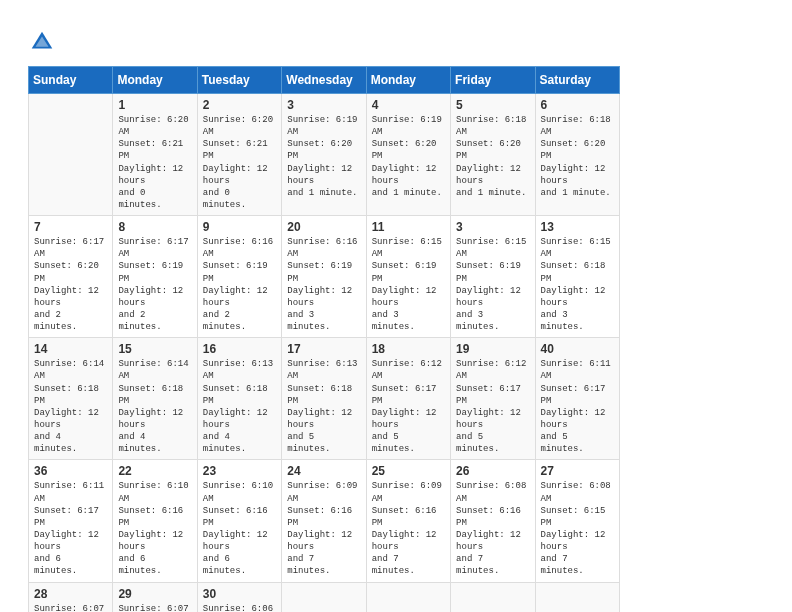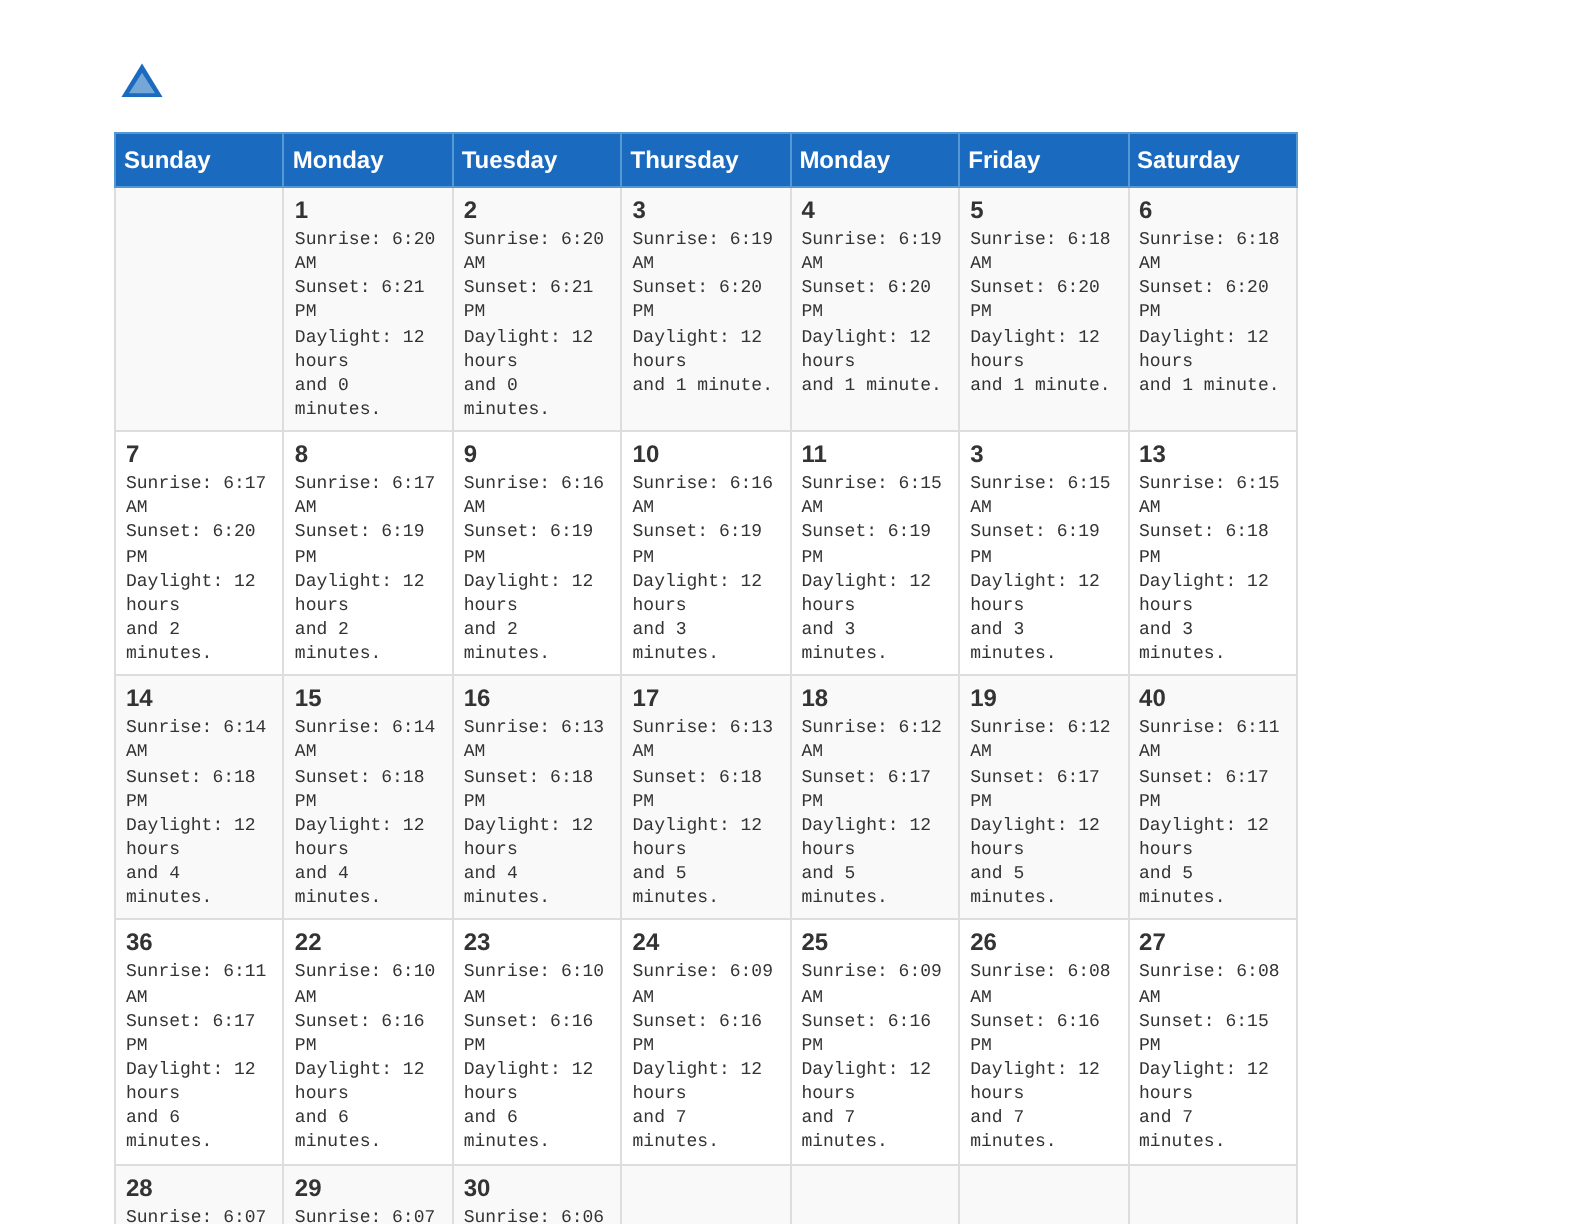--- a/index.html
+++ b/index.html
@@ -9,21 +9,20 @@
       font-family: Arial, sans-serif;
       background: #fff;
       overflow: hidden;
     }
     .page {
       width: 648px;
       height: 612px;
       padding: 28px;
       display: flex;
       flex-direction: column;
-      margin-left: 29px;
     }
     .header {
       display: flex;
       justify-content: space-between;
       align-items: flex-start;
       margin-bottom: 10px;
     }
     .logo {
       display: flex;
       align-items: center;
@@ -132,21 +131,21 @@
       <div class="sub-title"></div>
     </div>
   </div>
 
   <table class="calendar">
     <thead>
       <tr>
       <th>Sunday</th>
           <th>Monday</th>
           <th>Tuesday</th>
-          <th>Thursday</th>
+          <th>Wednesday</th>
           <th>Monday</th>
           <th>Friday</th>
           <th>Saturday</th>
         </tr>
     </thead>
     <tbody id="calendar-body">
     <tr>
           <td class="empty-cell"></td>
           <td>
             <span class="day-number">1</span>
@@ -207,21 +206,21 @@
 and 2 minutes.</div>
           </td>
           <td>
             <span class="day-number">9</span>
             <div class="day-info" style="white-space: pre-line;">Sunrise: 6:16 AM
 Sunset: 6:19 PM
 Daylight: 12 hours
 and 2 minutes.</div>
           </td>
           <td>
-            <span class="day-number">10</span>
+            <span class="day-number">20</span>
             <div class="day-info" style="white-space: pre-line;">Sunrise: 6:16 AM
 Sunset: 6:19 PM
 Daylight: 12 hours
 and 3 minutes.</div>
           </td>
           <td>
             <span class="day-number">11</span>
             <div class="day-info" style="white-space: pre-line;">Sunrise: 6:15 AM
 Sunset: 6:19 PM
 Daylight: 12 hours

